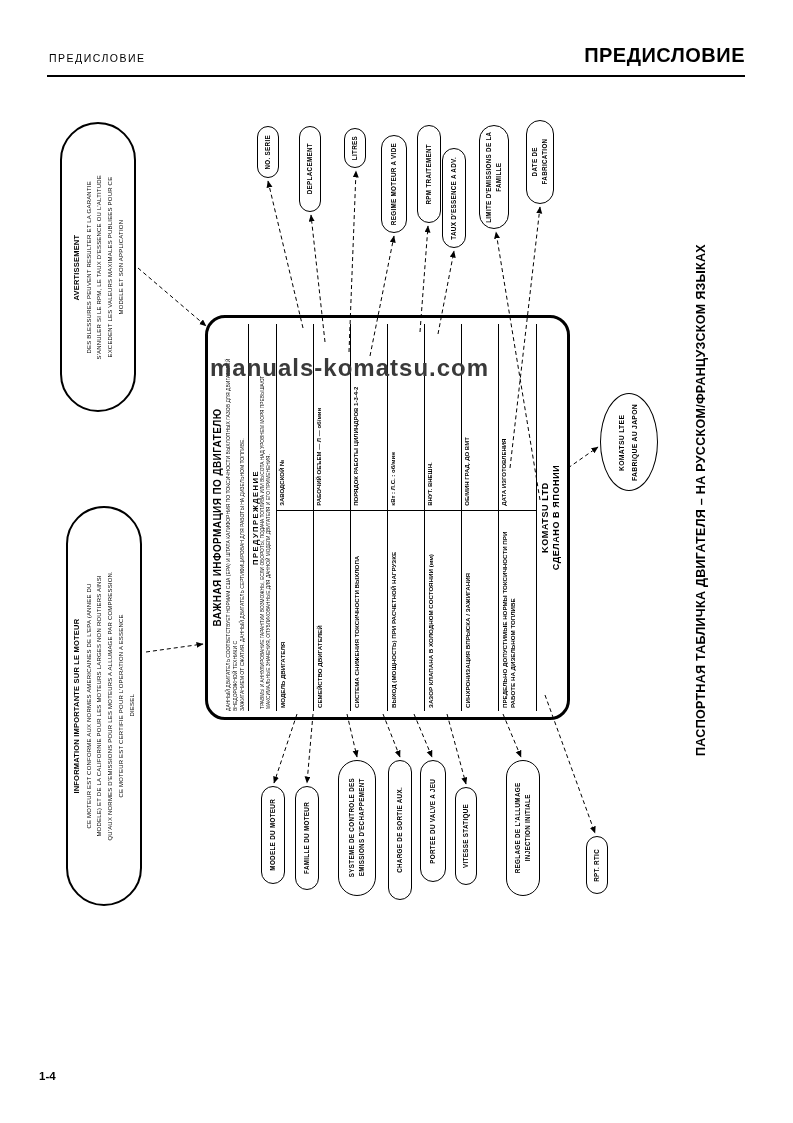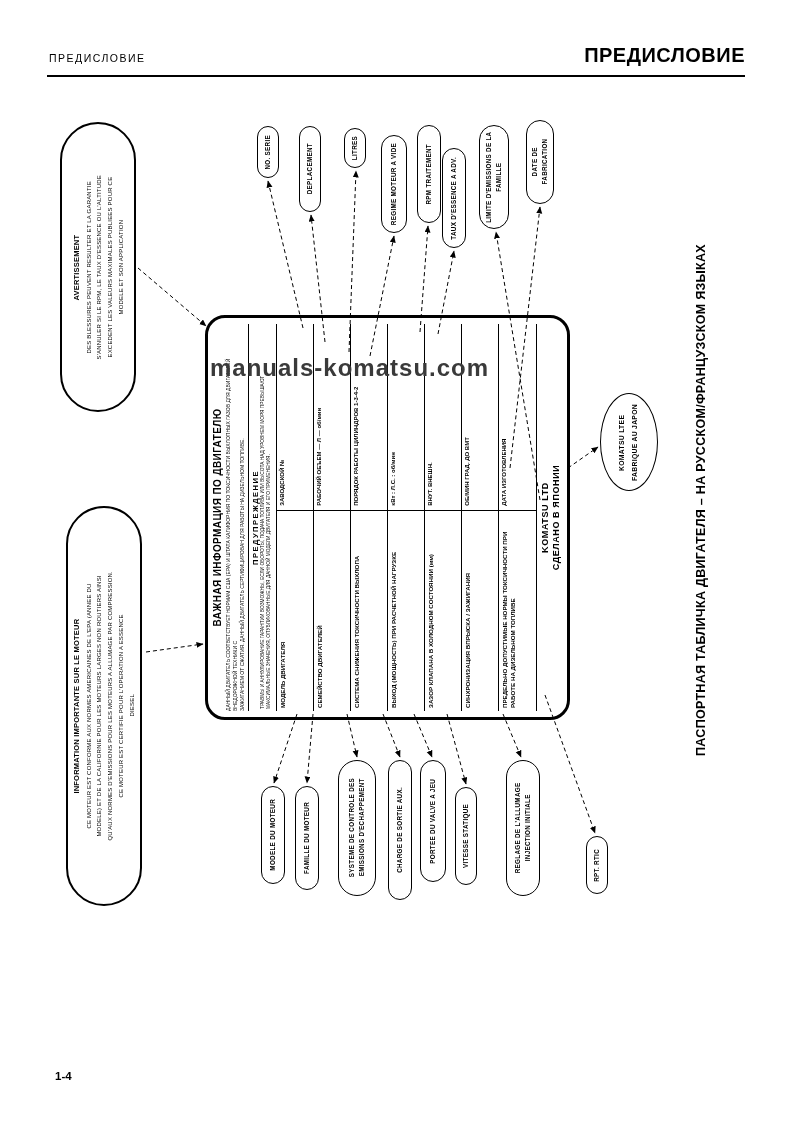--- a/index.html
+++ b/index.html
@@ -6,21 +6,21 @@
   html,body { background:#fff; }
   body { width:793px; height:1123px; position:relative; font-family:"Liberation Sans", sans-serif; color:#000; overflow:hidden; }
 
   
   .vtext { writing-mode: vertical-rl; transform: rotate(180deg); }
 
   
   .header-left { position:absolute; left:49px; top:52px; font-size:10.5px; letter-spacing:1.5px; }
   .header-right { position:absolute; right:48px; top:44px; font-size:20px; font-weight:bold; letter-spacing:0.5px; }
   .header-rule { position:absolute; left:47px; top:75px; width:698px; height:2px; background:#000; }
-  .page-number { position:absolute; left:55px; top:1070px; font-size:11.5px; font-weight:bold; }
+  .page-number { position:absolute; left:39px; top:1070px; font-size:11.5px; font-weight:bold; }
 
   
   .bigbox { position:absolute; border:2px solid #000; border-radius:38px; background:#fff;
             display:flex; align-items:center; justify-content:center; }
   .bigbox .vtext { text-align:center; }
   .bigbox .vtext div { font-size:6px; line-height:1.8; letter-spacing:0.2px; white-space:nowrap; }
   .bigbox .vtext div.bx-title { font-weight:bold; font-size:7.5px; }
 
   
   .pill { position:absolute; border:1.5px solid #000; border-radius:999px; background:#fff;

